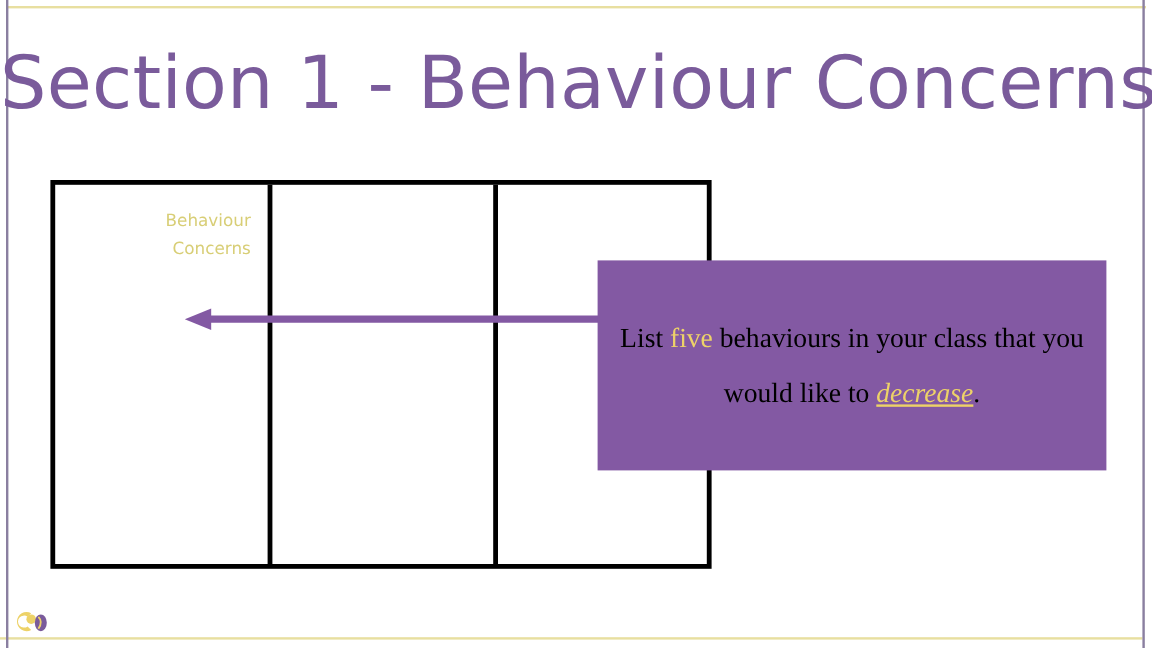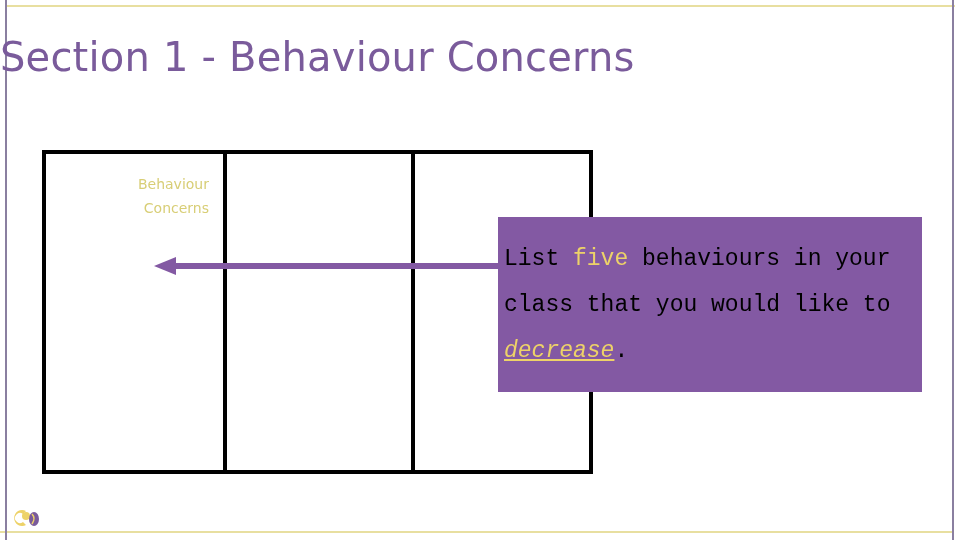--- a/index.html
+++ b/index.html
@@ -33,23 +33,23 @@
   #frame-right {
     left: 952px; top: 0px; width: 2px; height: 540px;
     background: #8A7FA0;
   }
 
   
   #page-title {
     position: absolute;
     left: 0; top: 34px;
     width: 960px;
-    text-align: left;
+    text-align: center;
     color: #7A5B9B;
-    font-size: 40px;
+    font-size: 61px;
     font-weight: 400;
     letter-spacing: 0.2px;
     font-family: "DejaVu Sans", sans-serif;
     white-space: nowrap;
   }
 
   
   #concerns-table {
     position: absolute;
     left: 42px; top: 150px;
@@ -96,23 +96,23 @@
     background: #8359A3;
     box-sizing: border-box;
     display: flex;
     align-items: center;
     justify-content: center;
   }
   #callout-text {
     color: #000000;
     font-size: 23px;
     line-height: 46px;
-    text-align: left;
+    text-align: center;
     padding: 0 6px;
-    font-family: Liberation Mono, monospace;
+    font-family: Liberation Serif, serif;
   }
   .hl {
     color: #EDD268;
   }
   .hl-em {
     color: #EDD268;
     font-style: italic;
     text-decoration: underline;
   }
 

